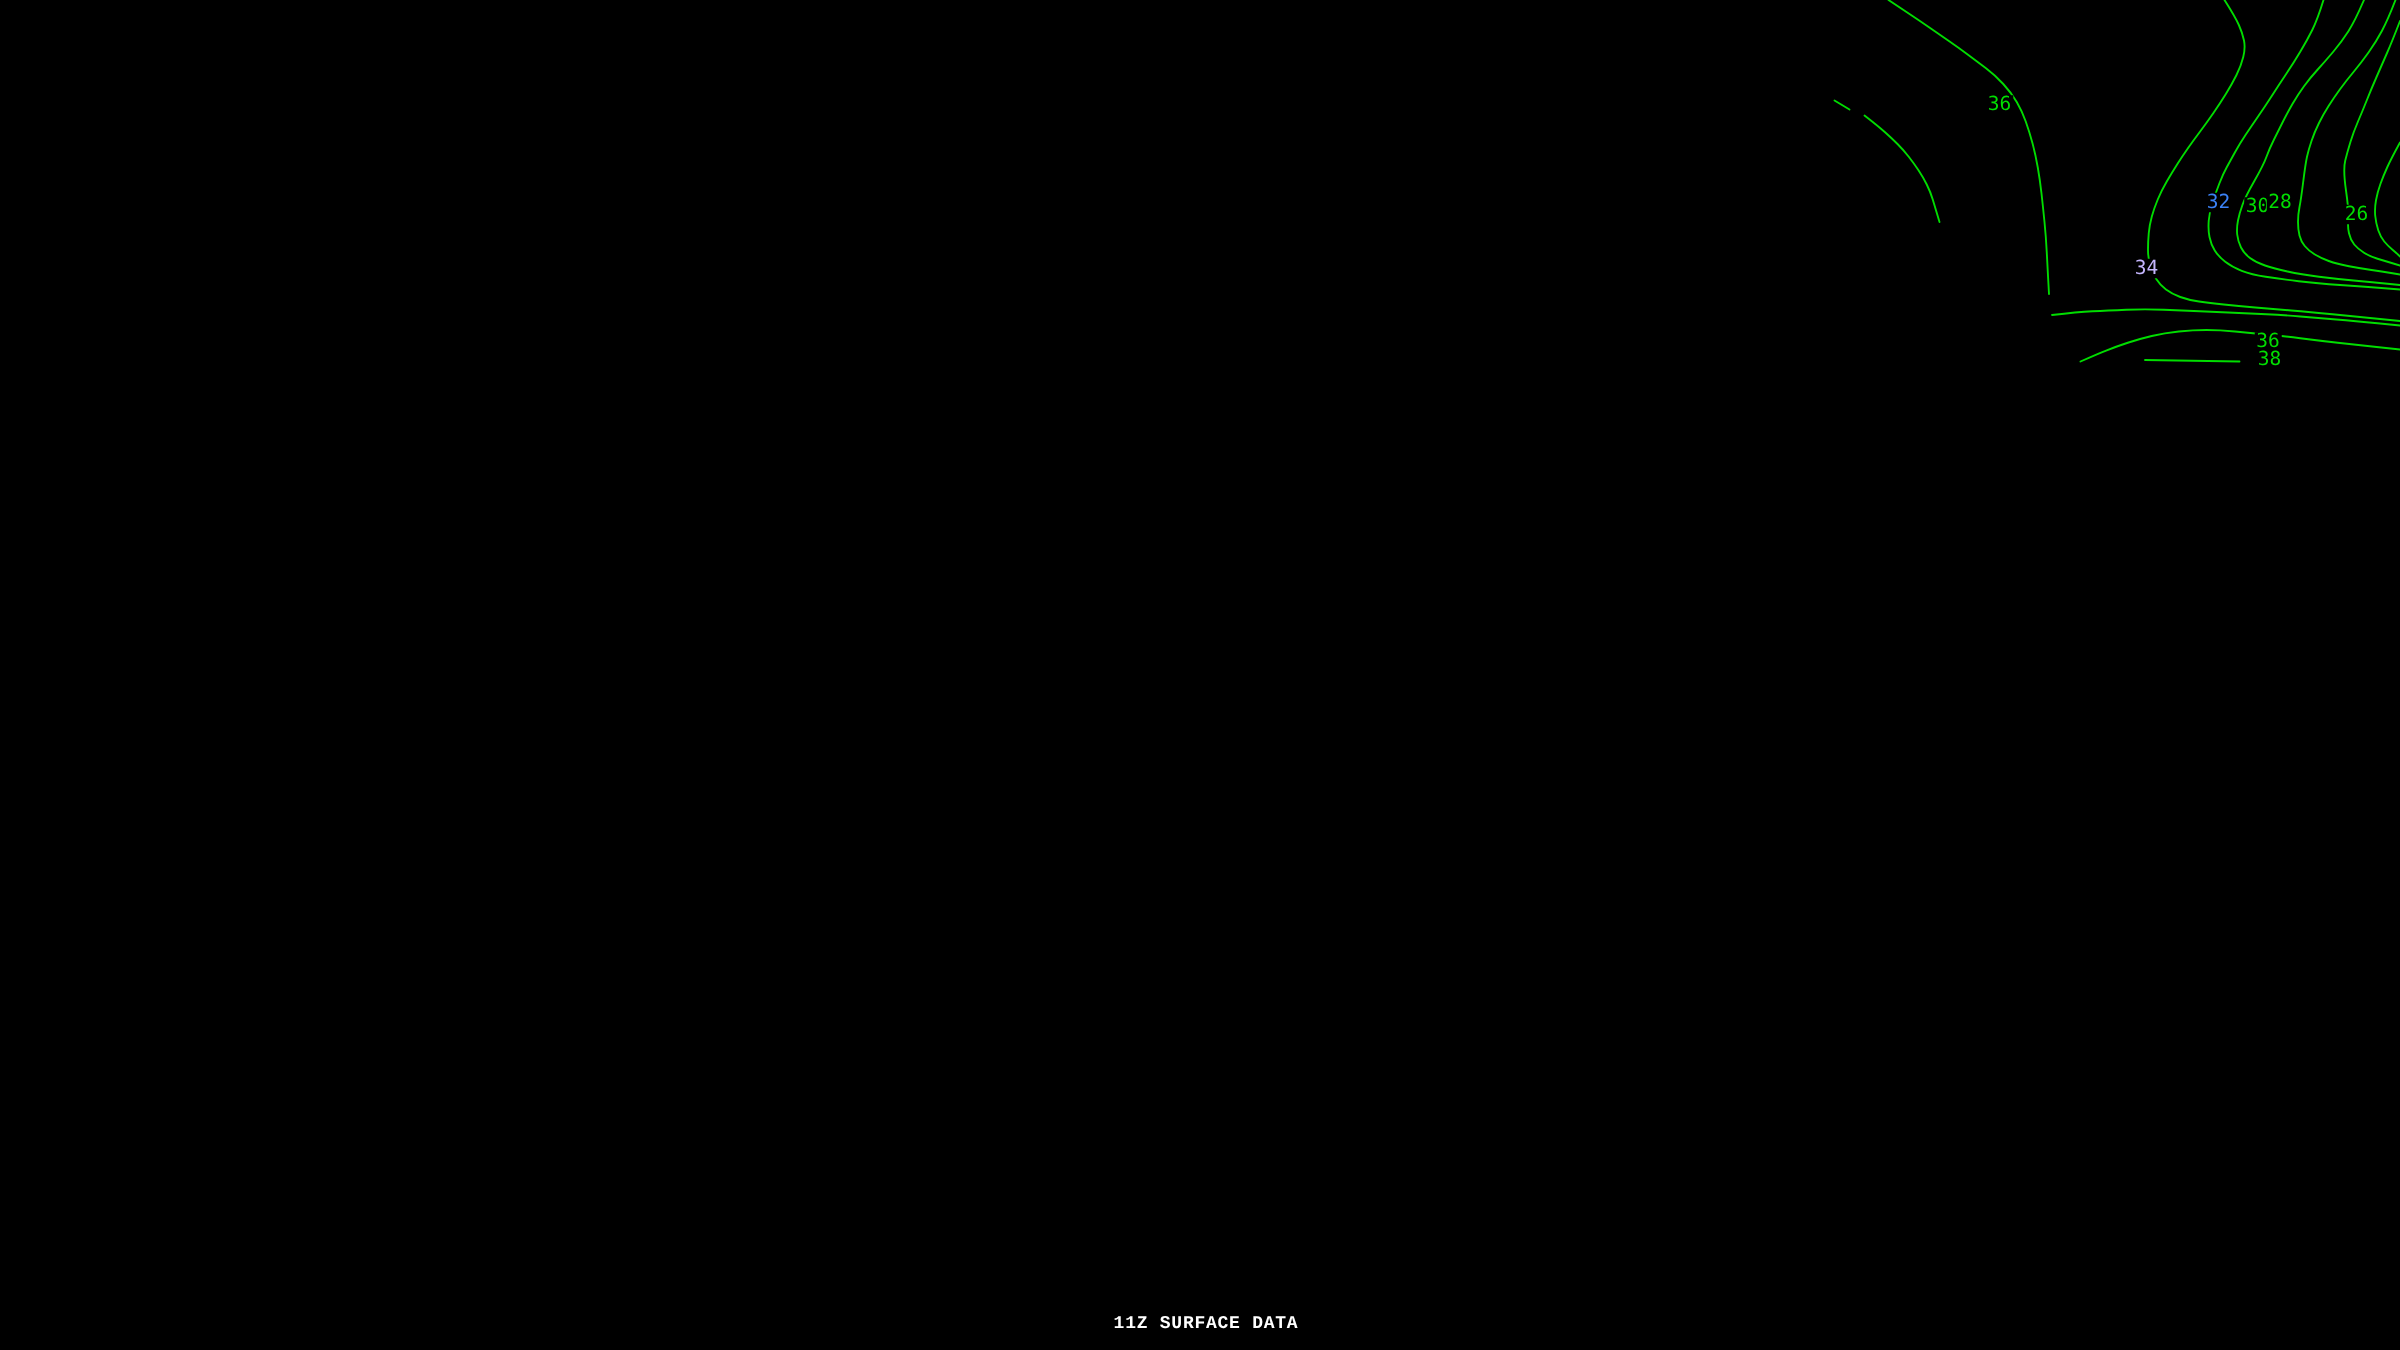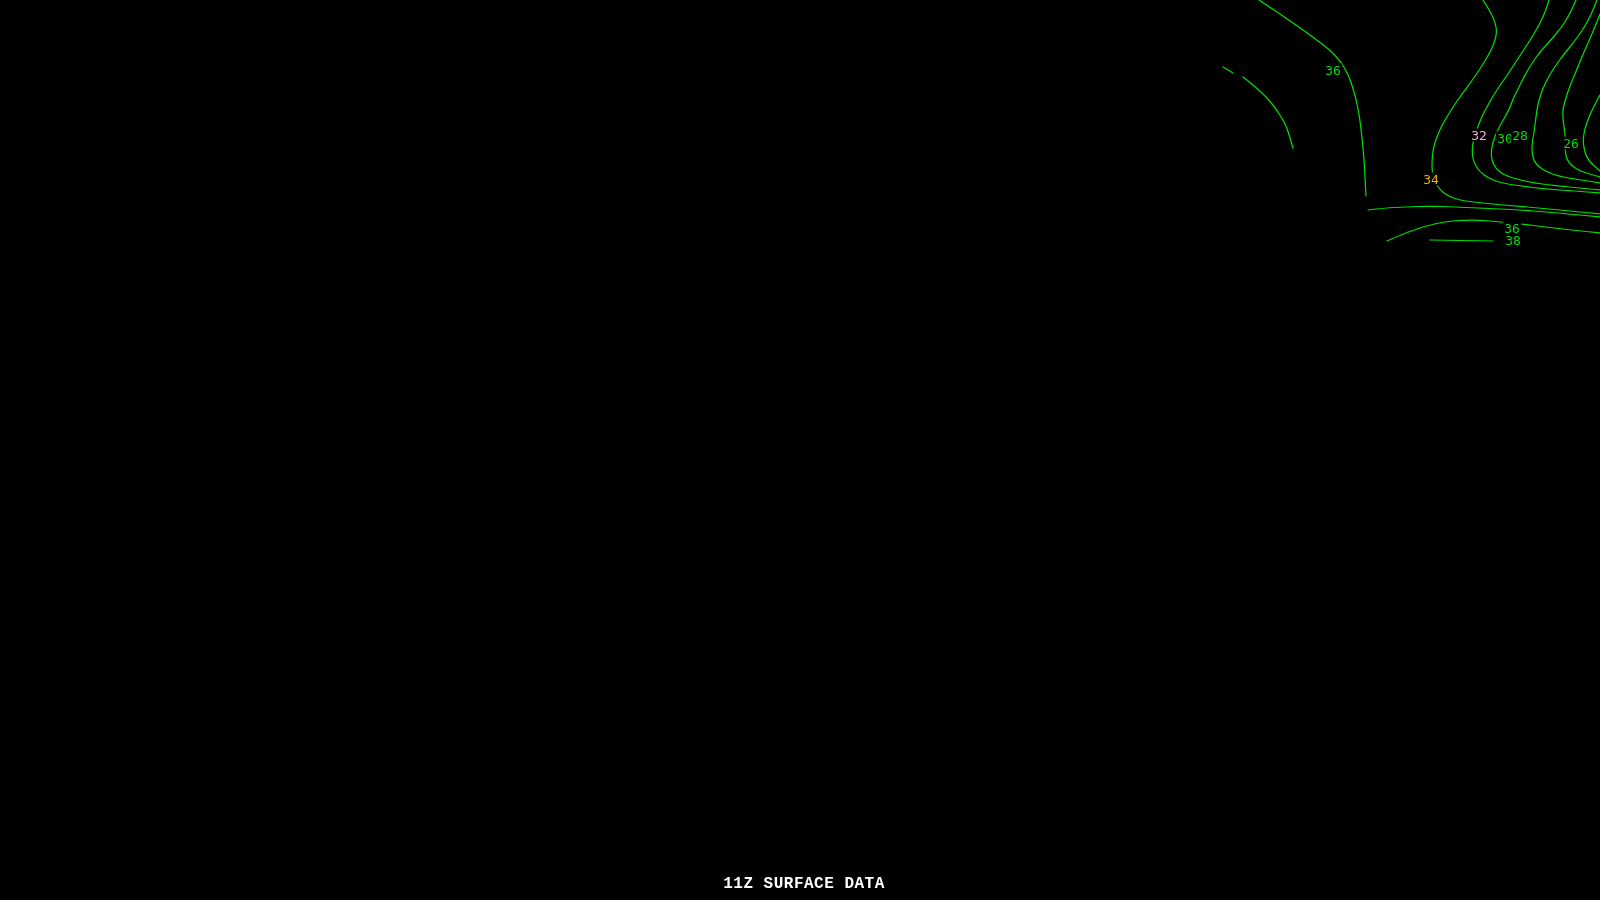--- a/index.html
+++ b/index.html
@@ -40,21 +40,21 @@
     font-size: 13px;
     line-height: 1;
     white-space: nowrap;
   }
   .status-text {
     position: absolute;
     top: 875px;
     left: 804px;
     transform: translateX(-50%);
     font-family: "Liberation Mono", "DejaVu Sans Mono", monospace;
-    font-size: 16px;
+    font-size: 12px;
     font-weight: bold;
     letter-spacing: 0.5px;
     white-space: nowrap;
   }
 </style>
 </head>
 <body>
 
 <div class="screen">
   <svg id="contour-svg" viewBox="0 0 1600 900">
@@ -66,22 +66,22 @@
       <path d="M1576 0 Q1570 14 1565.5 21 Q1561 28 1555.5 34.5 Q1550 41 1545 46.5 Q1540 52 1536 57.5 Q1532 63 1528.5 69 Q1525 75 1522 81 Q1519 87 1516 93 Q1513 99 1511 104.5 Q1509 110 1503 120.5 Q1497 131 1495 136.5 Q1493 142 1492 147 Q1491 152 1491.5 156.5 Q1492 161 1494 165 Q1496 169 1500 172 Q1504 175 1510 177 Q1516 179 1525 181 Q1534 183 1546 184.5 Q1558 186 1569 187 Q1580 188 1590 189 L1600 190" fill="none" stroke="#00dd00" stroke-width="1.25" stroke-linecap="round" stroke-linejoin="round"></path>
       <path d="M1597 0 Q1592 13 1588 20.5 Q1584 28 1579 35 Q1574 42 1569 48 Q1564 54 1560 59.5 Q1556 65 1552.5 70.5 Q1549 76 1546 82 Q1543 88 1541 94 Q1539 100 1538 104.5 Q1537 109 1535.5 121 Q1534 133 1533 138 Q1532 143 1532 148 Q1532 153 1533 157 Q1534 161 1536.5 164 Q1539 167 1543 169.5 Q1547 172 1552.5 174 Q1558 176 1566 177.5 Q1574 179 1581 180 Q1588 181 1594 182 L1600 183" fill="none" stroke="#00dd00" stroke-width="1.25" stroke-linecap="round" stroke-linejoin="round"></path>
       <path d="M1600 14 Q1595 27 1591.5 35 Q1588 43 1584.5 51 Q1581 59 1578 66.5 Q1575 74 1572 81 Q1569 88 1567 94.5 Q1565 101 1563.5 107 Q1562 113 1564 127 Q1566 141 1565.5 146 Q1565 151 1566 155.5 Q1567 160 1569.5 163 Q1572 166 1576 168.5 Q1580 171 1585 172.5 Q1590 174 1595 175.5 L1600 177" fill="none" stroke="#00dd00" stroke-width="1.25" stroke-linecap="round" stroke-linejoin="round"></path>
       <path d="M1600 95 Q1594 106 1591.5 111.5 Q1589 117 1587 122.5 Q1585 128 1584 133.5 Q1583 139 1583.5 144 Q1584 149 1585.5 153.5 Q1587 158 1589.5 161 Q1592 164 1595 166.5 Q1598 169 1599 170 L1600 171" fill="none" stroke="#00dd00" stroke-width="1.25" stroke-linecap="round" stroke-linejoin="round"></path>
       <path d="M1368 210 Q1385 208 1395 207.5 Q1405 207 1417.5 206.5 Q1430 206 1442.5 206.5 Q1455 207 1466.5 207.5 Q1478 208 1489 208.5 Q1500 209 1511 209.5 Q1522 210 1533.5 211 Q1545 212 1557.5 213 Q1570 214 1585 215.5 L1600 217" fill="none" stroke="#00dd00" stroke-width="1.25" stroke-linecap="round" stroke-linejoin="round"></path>
       <path d="M1387 241 Q1398 236 1404.5 233.5 Q1411 231 1418.5 228.5 Q1426 226 1434.5 224 Q1443 222 1452.5 221 Q1462 220 1471 220 Q1480 220 1490 221 Q1500 222 1511 223 Q1522 224 1533.5 225.5 Q1545 227 1558.5 228.5 Q1572 230 1586 231.5 L1600 233" fill="none" stroke="#00dd00" stroke-width="1.25" stroke-linecap="round" stroke-linejoin="round"></path>
       <path d="M1430 240 L1493 241" fill="none" stroke="#00dd00" stroke-width="1.25" stroke-linecap="round" stroke-linejoin="round"></path>
     </svg>
   <div id="label-layer">
       <span class="contour-label" style="left: 1333px; top: 54px; color: rgb(0, 221, 0);">36</span>
-      <span class="contour-label" style="left: 1431px; top: 163px; color: #eab308;">34</span>
-      <span class="contour-label" style="left: 1479px; top: 119px; color: #f9a8d4;">32</span>
+      <span class="contour-label" style="left: 1431px; top: 163px; color: #c4b5fd;">34</span>
+      <span class="contour-label" style="left: 1479px; top: 119px; color: #3b82f6;">32</span>
       <span class="contour-label" style="left: 1505px; top: 122px; color: rgb(0, 221, 0);">30</span>
       <span class="contour-label" style="left: 1520px; top: 119px; color: rgb(0, 221, 0);">28</span>
       <span class="contour-label" style="left: 1571px; top: 127px; color: rgb(0, 221, 0); text-align: center;">26</span>
       <span class="contour-label" style="left: 1512px; top: 212px; color: rgb(0, 221, 0);">36</span>
       <span class="contour-label" style="left: 1513px; top: 224px; color: rgb(0, 221, 0);">38</span>
     </div>
   <div class="status-text" style="color: rgb(255, 255, 255);">11Z SURFACE DATA</div>
 </div>
 
 </body></html>

